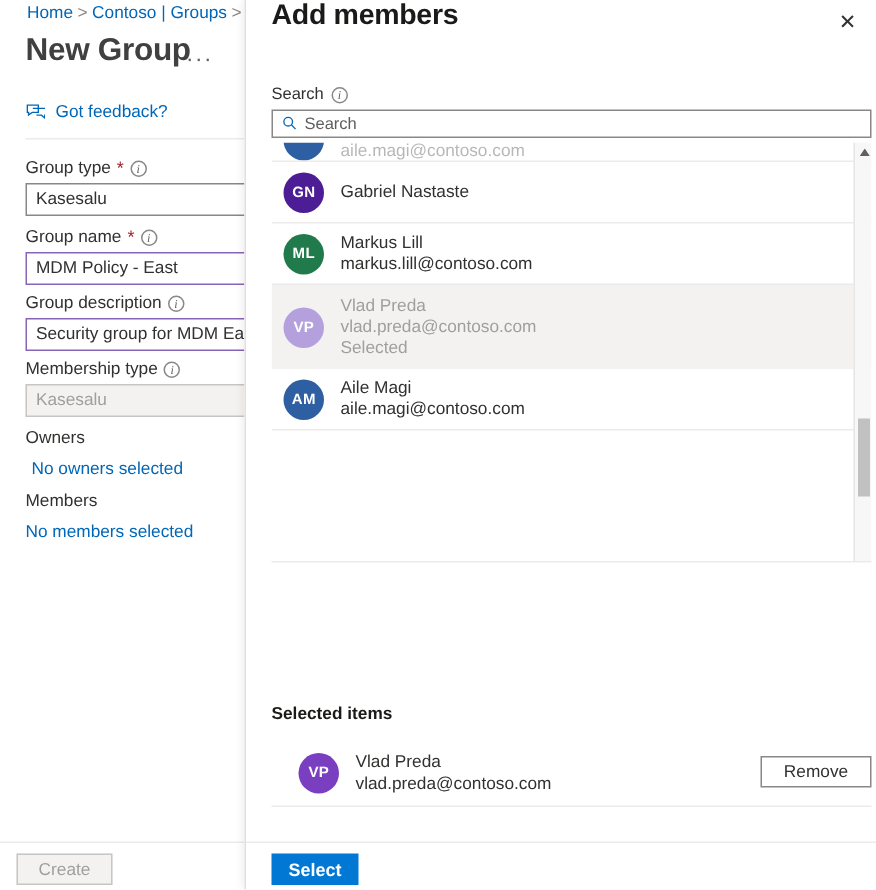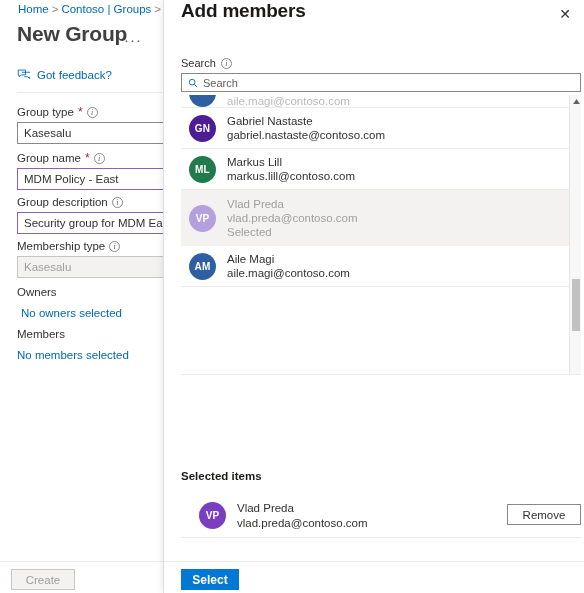--- a/index.html
+++ b/index.html
@@ -280,21 +280,20 @@
           <div class="res-row partial">
             <div class="avatar" style="background: rgb(46, 95, 163);"></div>
             <div class="res-info">
               <span class="res-mail">aile.magi@contoso.com</span>
             </div>
           </div>
           <div class="res-row">
             <div class="avatar" style="background: #4c1d95;">GN</div>
             <div class="res-info">
               <span class="res-name">Gabriel Nastaste</span>
-              <span class="res-mail">gabriel.nastaste@contoso.com</span>
             </div>
           </div>
           <div class="res-row">
             <div class="avatar" style="background: rgb(33, 122, 75);">ML</div>
             <div class="res-info">
               <span class="res-name">Markus Lill</span>
               <span class="res-mail">markus.lill@contoso.com</span>
             </div>
           </div>
           <div class="res-row selected">

